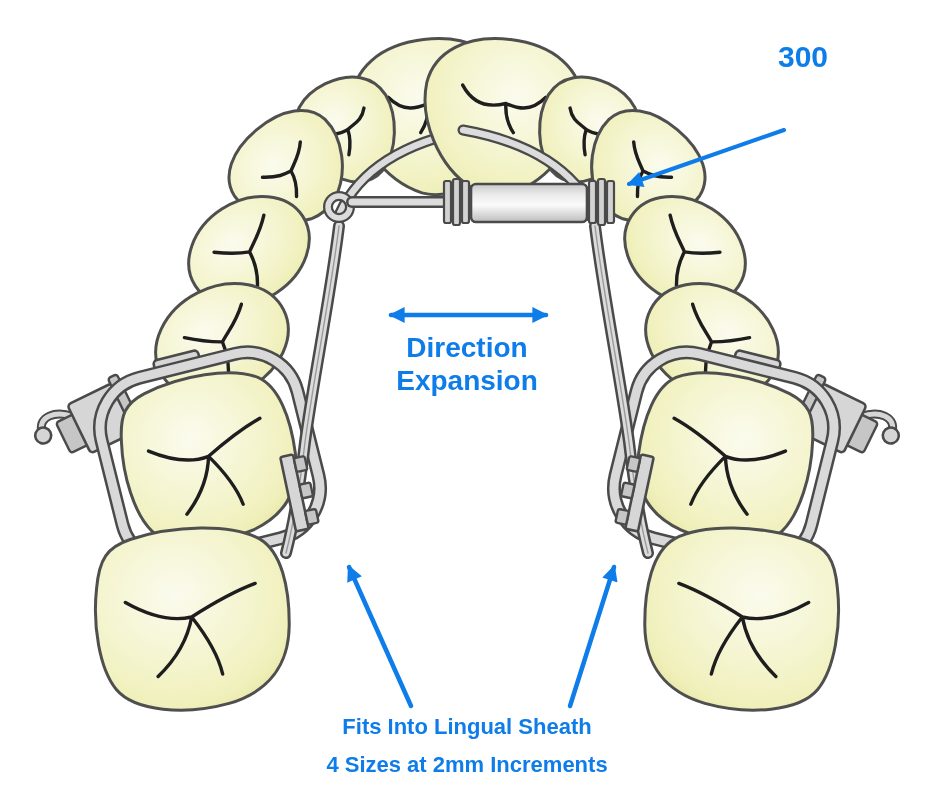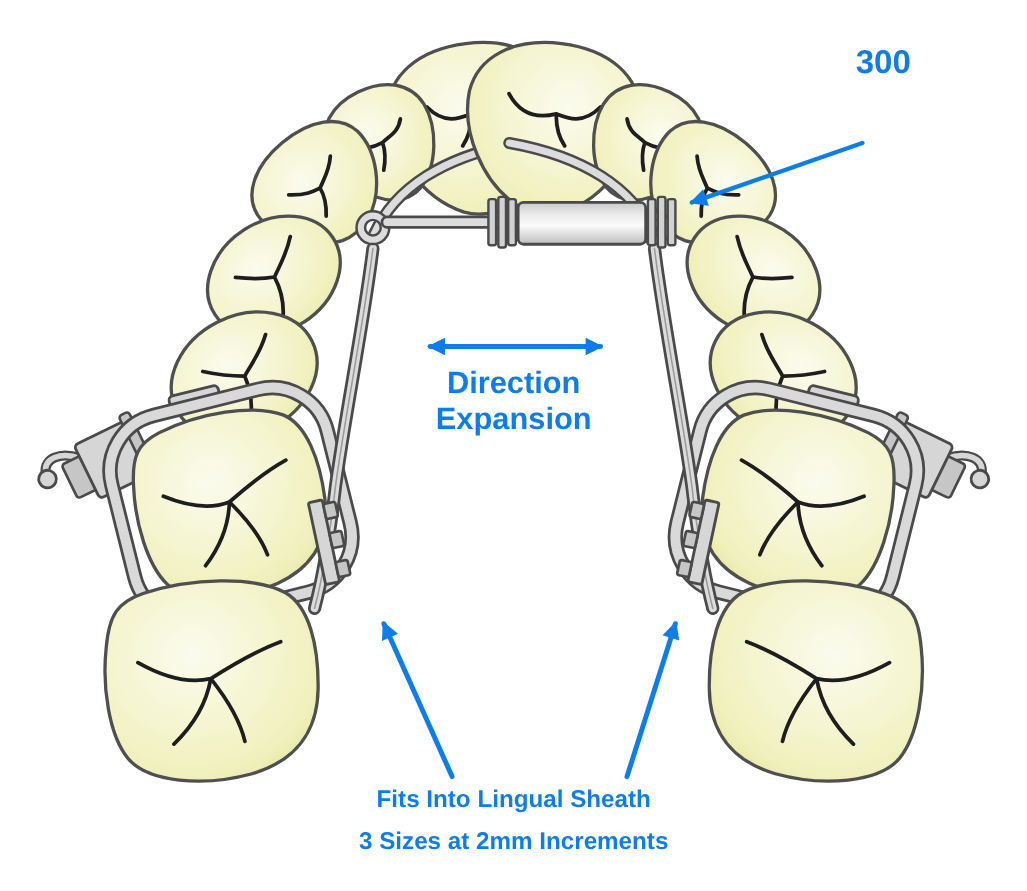--- a/index.html
+++ b/index.html
@@ -202,15 +202,15 @@
 
   <div class="anno" id="force-label">
     <span>300</span>
   </div>
   <div class="anno" id="expansion-label">
     <span>Direction</span>
     <span>Expansion</span>
   </div>
   <div class="anno" id="sheath-label">
     <span>Fits Into Lingual Sheath</span>
-    <span>3 Sizes at 2mm Increments</span>
+    <span>4 Sizes at 2mm Increments</span>
   </div>
 </div>
 
 </body></html>

